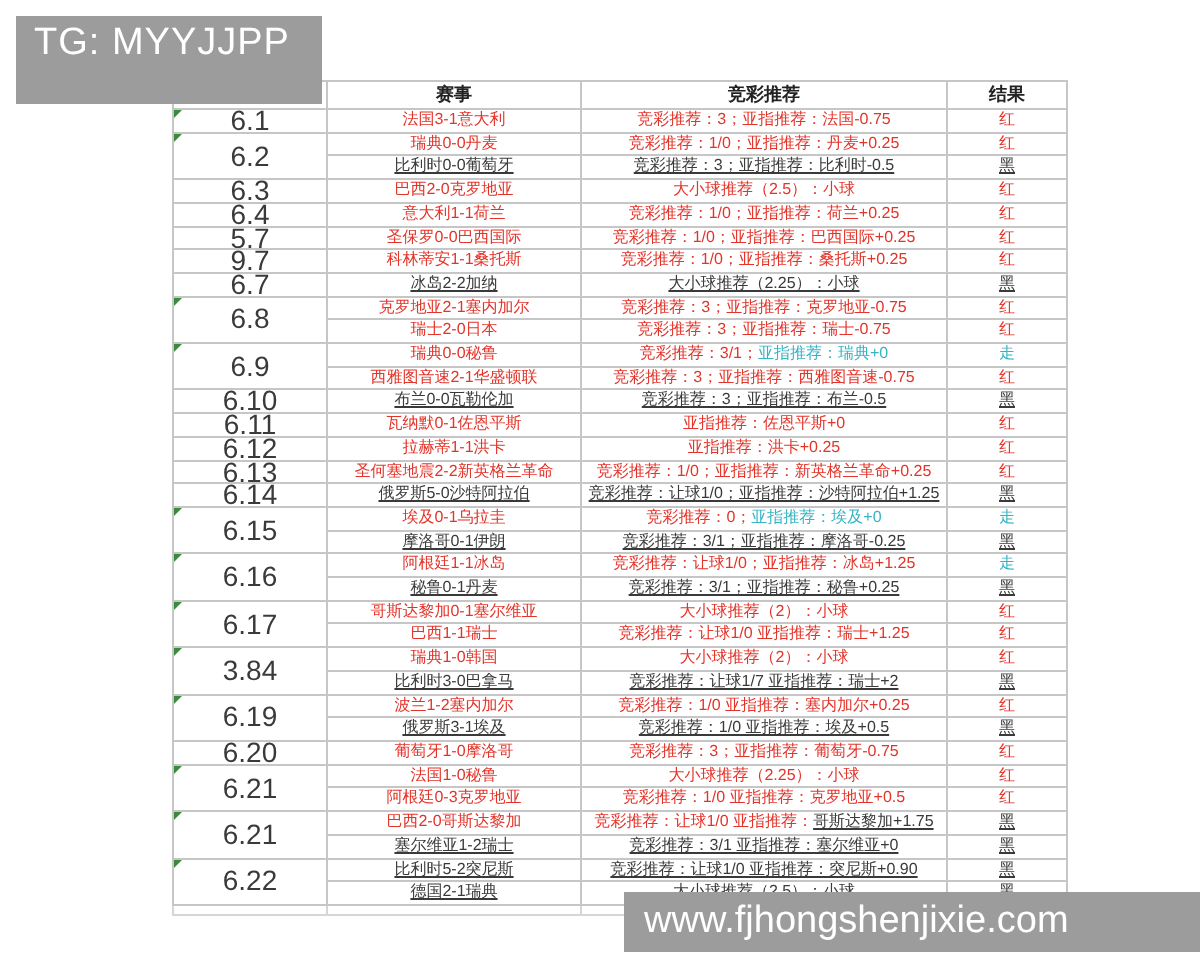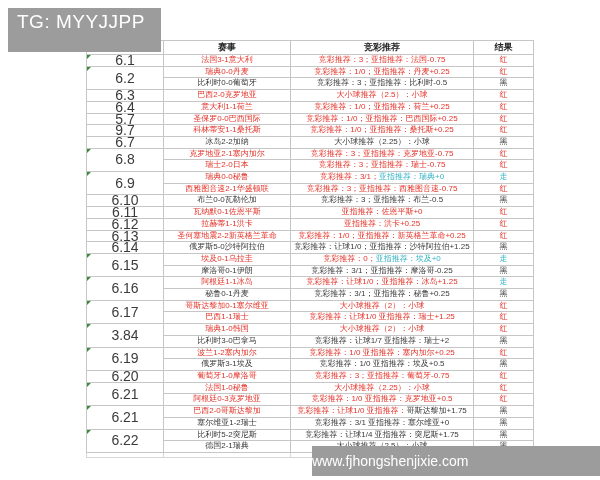--- a/index.html
+++ b/index.html
@@ -14,26 +14,26 @@
   }
   .sheet{position:absolute;left:86px;top:40px;z-index:1;}
   table{border-collapse:collapse;table-layout:fixed;padding-left:28px;}
   th,td{border:1px solid #c6c6c6;padding:0;overflow:hidden;white-space:nowrap;text-align:center;vertical-align:middle;}
   th{font-size:9px;font-weight:bold;color:#222;height:12px;background:#fff;}
   td{font-size:8px;height:10.7px;line-height:10.7px;color:#3a3a3a;background:#fff;}
   td.date{font-size:14px;position:relative;}
   .corner{position:absolute;top:0;left:0;width:0;height:0;
     border-top:4px solid #3c8a3c;border-right:4px solid transparent;}
   .c-red{color:#e3342a;}
-  .c-black{color:#3a3a3a;}
+  .c-black{color:#3a3a3a;text-decoration:underline;}
   .c-teal{color:#35b4c4;text-align:center;}
   tr.stub td{height:4px;border-color:#d6d6d6;}
   .footer{
     position:absolute;left:312px;top:446px;width:288px;height:30px;background:#9c9c9c;
-    color:#fff;font-size:14px;line-height:30px;box-sizing:border-box;
+    color:#fff;font-size:19px;line-height:30px;padding-left:10px;box-sizing:border-box;
     z-index:4;
   }
 </style>
 </head>
 <body>
 
 <div class="banner">
   <span>TG: MYYJJPP</span>
 </div>
 
@@ -232,21 +232,21 @@
           <td><span class="c-black">黑</span></td>
         </tr>
         <tr>
           <td><span class="c-black">塞尔维亚1-2瑞士</span></td>
           <td><span class="c-black">竞彩推荐：3/1 亚指推荐：塞尔维亚+0</span></td>
           <td><span class="c-black">黑</span></td>
         </tr>
         <tr>
           <td class="date" rowspan="2"><span class="corner"></span><span>6.22</span></td>
           <td><span class="c-black">比利时5-2突尼斯</span></td>
-          <td><span class="c-black">竞彩推荐：让球1/4 亚指推荐：突尼斯+1.75</span></td>
+          <td><span class="c-black">竞彩推荐：让球1/0 亚指推荐：突尼斯+0.90</span></td>
           <td><span class="c-black">黑</span></td>
         </tr>
         <tr>
           <td><span class="c-black">德国2-1瑞典</span></td>
           <td><span class="c-black">大小球推荐（2.5）：小球</span></td>
           <td><span class="c-black">黑</span></td>
         </tr>
         <tr class="stub">
           <td></td>
           <td></td>

